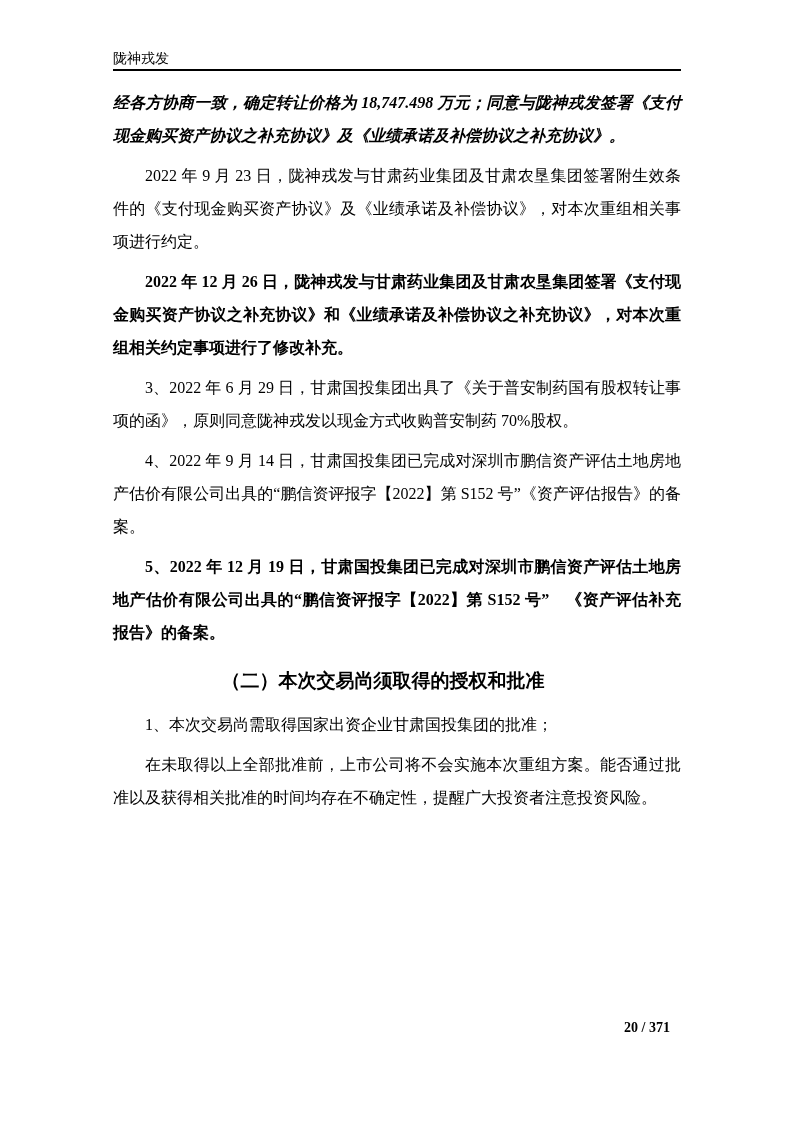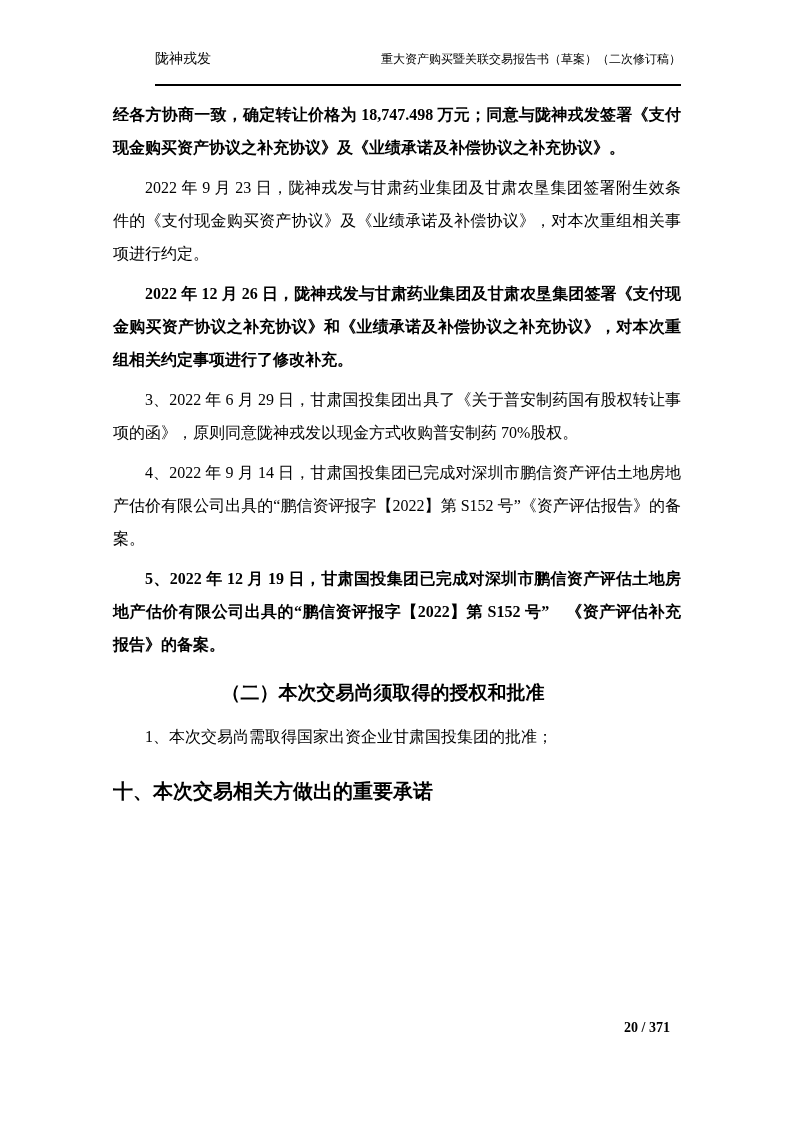--- a/index.html
+++ b/index.html
@@ -18,22 +18,21 @@
   }
   .header {
     position: absolute;
     top: 50px;
     left: 113px;
     right: 112px;
     display: flex;
     justify-content: space-between;
     align-items: flex-end;
     border-bottom: 2px solid #000000;
-    padding-bottom: 16px;
-    margin-left: 42px;
+    padding-bottom: 1px;
   }
   .header-left {
     font-size: 14px;
     white-space: nowrap;
   }
   .header-right {
     font-size: 12px;
     white-space: nowrap;
   }
   .content {
@@ -44,21 +43,22 @@
     text-align: justify;
   }
   p.para {
     font-size: 16px;
     line-height: 33px;
     margin: 7px 0 0 0;
     text-indent: 2em;
   }
   p.para.noindent {
     text-indent: 0;
-    margin-top: 12px;
+    margin-top: 0;
+    font-style: italic;
   }
   p.para.bold {
     font-weight: 700;
   }
   .heading-l1 {
     font-family: "Liberation Sans", sans-serif;
     font-size: 20px;
     font-weight: 700;
     line-height: 40px;
     margin: 18px 0 0 0;
@@ -89,21 +89,20 @@
     white-space: nowrap;
   }
 </style>
 </head>
 <body>
 
 <div class="page">
 
   <div class="header">
     <span class="header-left">陇神戎发</span>
-    <span class="header-right">重大资产购买暨关联交易报告书（草案）（二次修订稿）</span>
   </div>
 
   <div class="content">
 
     <p class="para bold noindent">经各方协商一致，确定转让价格为 18,747.498 万元；同意与陇神戎发签署《支付现金购买资产协议之补充协议》及《业绩承诺及补偿协议之补充协议》。</p>
 
     <p class="para">2022 年 9 月 23 日，陇神戎发与甘肃药业集团及甘肃农垦集团签署附生效条件的《支付现金购买资产协议》及《业绩承诺及补偿协议》，对本次重组相关事项进行约定。</p>
 
     <p class="para bold">2022 年 12 月 26 日，陇神戎发与甘肃药业集团及甘肃农垦集团签署《支付现金购买资产协议之补充协议》和《业绩承诺及补偿协议之补充协议》，对本次重组相关约定事项进行了修改补充。</p>
 
@@ -111,22 +110,22 @@
 
     <p class="para">4、2022 年 9 月 14 日，甘肃国投集团已完成对深圳市鹏信资产评估土地房地产估价有限公司出具的“鹏信资评报字【2022】第 S152 号”《资产评估报告》的备案。</p>
 
     <p class="para bold">5、2022 年 12 月 19 日，甘肃国投集团已完成对深圳市鹏信资产评估土地房地产估价有限公司出具的“鹏信资评报字【2022】第 S152 号”　《资产评估补充报告》的备案。</p>
 
     <h3 class="heading-l2">（二）本次交易尚须取得的授权和批准</h3>
 
     <p class="para">1、本次交易尚需取得国家出资企业甘肃国投集团的批准；</p>
 
 
+    <p class="para">在未取得以上全部批准前，上市公司将不会实施本次重组方案。能否通过批准以及获得相关批准的时间均存在不确定性，提醒广大投资者注意投资风险。</p>
 
-    <h2 class="heading-l1">十、本次交易相关方做出的重要承诺</h2>
 
 
   </div>
 
   <div class="footer">
     <span class="page-number">20 / 371</span>
   </div>
 
 </div>
 

